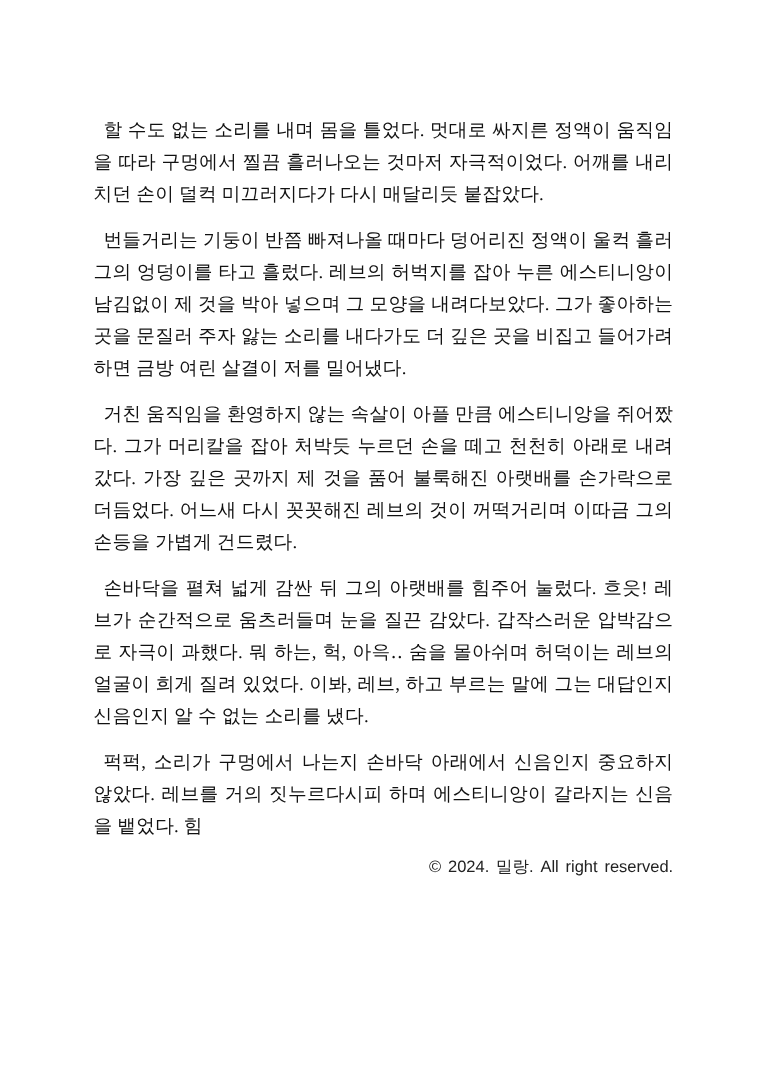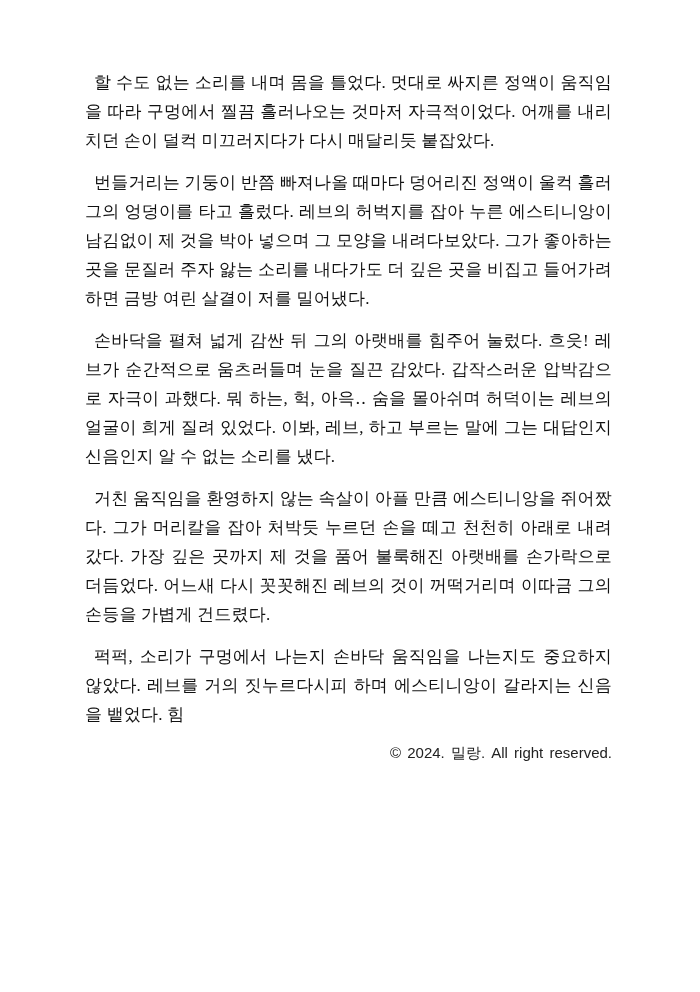--- a/index.html
+++ b/index.html
@@ -6,21 +6,21 @@
     margin: 0;
     padding: 0;
     background: #ffffff;
   }
   .page {
     position: relative;
     width: 700px;
     height: 992px;
     box-sizing: border-box;
     background: #ffffff;
-    padding: 68px 88px 0 85px;
+    padding: 104px 88px 0 85px;
     overflow: hidden;
   }
   .body-text p {
     margin: 0 0 13px 0;
     font-family: "Liberation Serif", "DejaVu Serif", serif;
     font-size: 17px;
     line-height: 29px;
     color: #111111;
     text-align: justify;
     text-indent: 9px;
@@ -37,18 +37,18 @@
     word-spacing: 2px;
   }
 </style>
 </head>
 <body>
 
 <div class="page">
   <div class="body-text">
     <p>할 수도 없는 소리를 내며 몸을 틀었다. 멋대로 싸지른 정액이 움직임을 따라 구멍에서 찔끔 흘러나오는 것마저 자극적이었다. 어깨를 내리치던 손이 덜컥 미끄러지다가 다시 매달리듯 붙잡았다.</p>
     <p>번들거리는 기둥이 반쯤 빠져나올 때마다 덩어리진 정액이 울컥 흘러 그의 엉덩이를 타고 흘렀다. 레브의 허벅지를 잡아 누른 에스티니앙이 남김없이 제 것을 박아 넣으며 그 모양을 내려다보았다. 그가 좋아하는 곳을 문질러 주자 앓는 소리를 내다가도 더 깊은 곳을 비집고 들어가려 하면 금방 여린 살결이 저를 밀어냈다.</p>
+    <p>거친 움직임을 환영하지 않는 속살이 아플 만큼 에스티니앙을 쥐어짰다. 그가 머리칼을 잡아 처박듯 누르던 손을 떼고 천천히 아래로 내려갔다. 가장 깊은 곳까지 제 것을 품어 불룩해진 아랫배를 손가락으로 더듬었다. 어느새 다시 꼿꼿해진 레브의 것이 꺼떡거리며 이따금 그의 손등을 가볍게 건드렸다.</p>
     <p>손바닥을 펼쳐 넓게 감싼 뒤 그의 아랫배를 힘주어 눌렀다. 흐읏! 레브가 순간적으로 움츠러들며 눈을 질끈 감았다. 갑작스러운 압박감으로 자극이 과했다. 뭐 하는, 헉, 아윽‥ 숨을 몰아쉬며 허덕이는 레브의 얼굴이 희게 질려 있었다. 이봐, 레브, 하고 부르는 말에 그는 대답인지 신음인지 알 수 없는 소리를 냈다.</p>
-    <p>거친 움직임을 환영하지 않는 속살이 아플 만큼 에스티니앙을 쥐어짰다. 그가 머리칼을 잡아 처박듯 누르던 손을 떼고 천천히 아래로 내려갔다. 가장 깊은 곳까지 제 것을 품어 불룩해진 아랫배를 손가락으로 더듬었다. 어느새 다시 꼿꼿해진 레브의 것이 꺼떡거리며 이따금 그의 손등을 가볍게 건드렸다.</p>
-    <p>퍽퍽, 소리가 구멍에서 나는지 손바닥 움직임을 나는지도 중요하지 않았다. 레브를 거의 짓누르다시피 하며 에스티니앙이 갈라지는 신음을 뱉었다. 힘</p>
+    <p>퍽퍽, 소리가 구멍에서 나는지 손바닥 아래에서 신음인지 중요하지 않았다. 레브를 거의 짓누르다시피 하며 에스티니앙이 갈라지는 신음을 뱉었다. 힘</p>
   </div>
   <div class="copyright">© 2024. 밀랑. All right reserved.</div>
 </div>
 
 </body></html>

